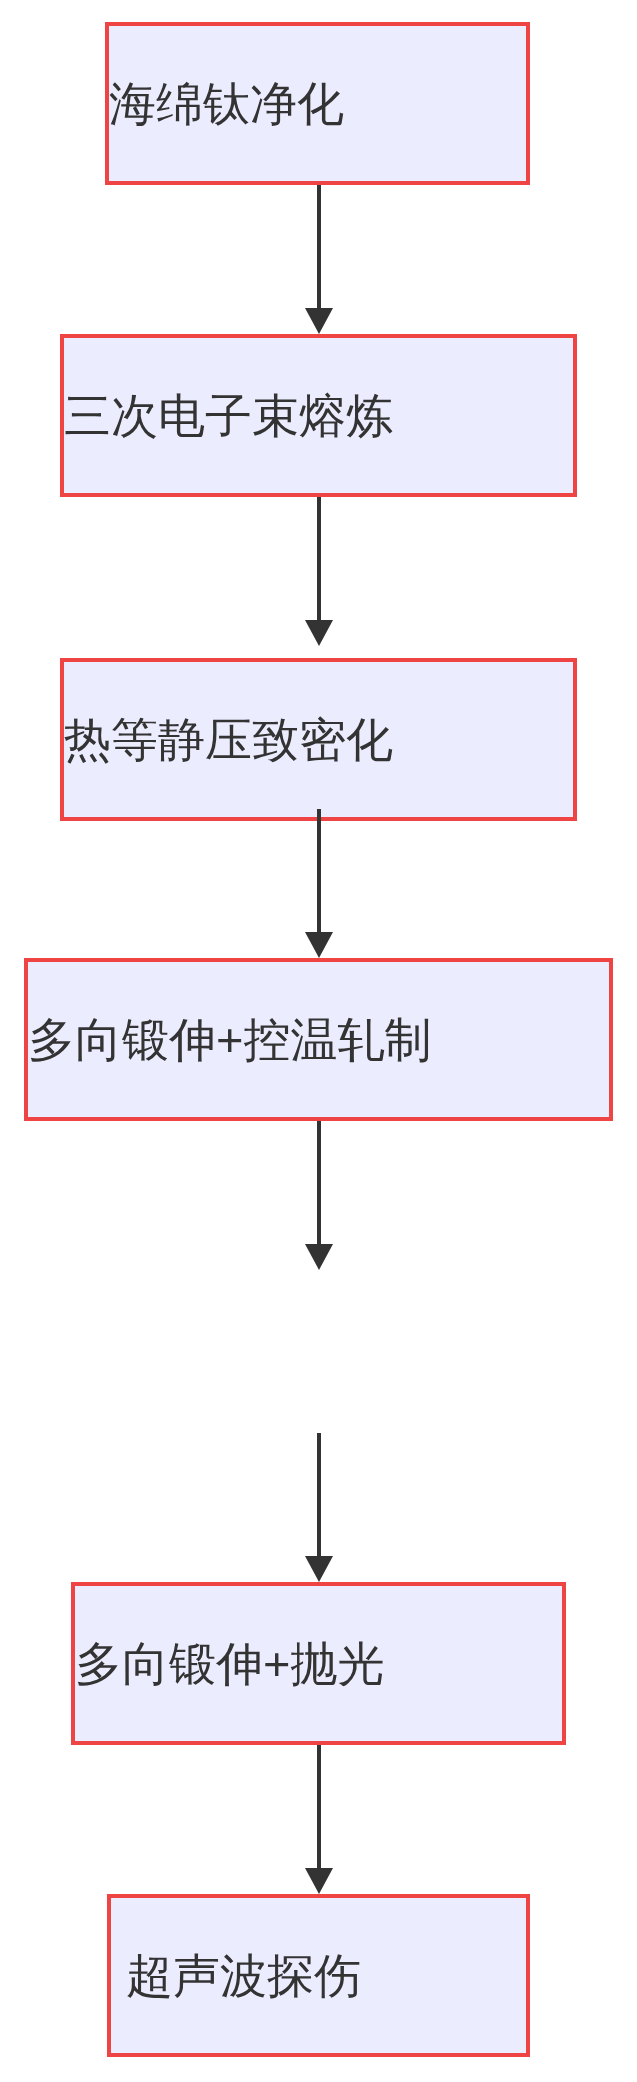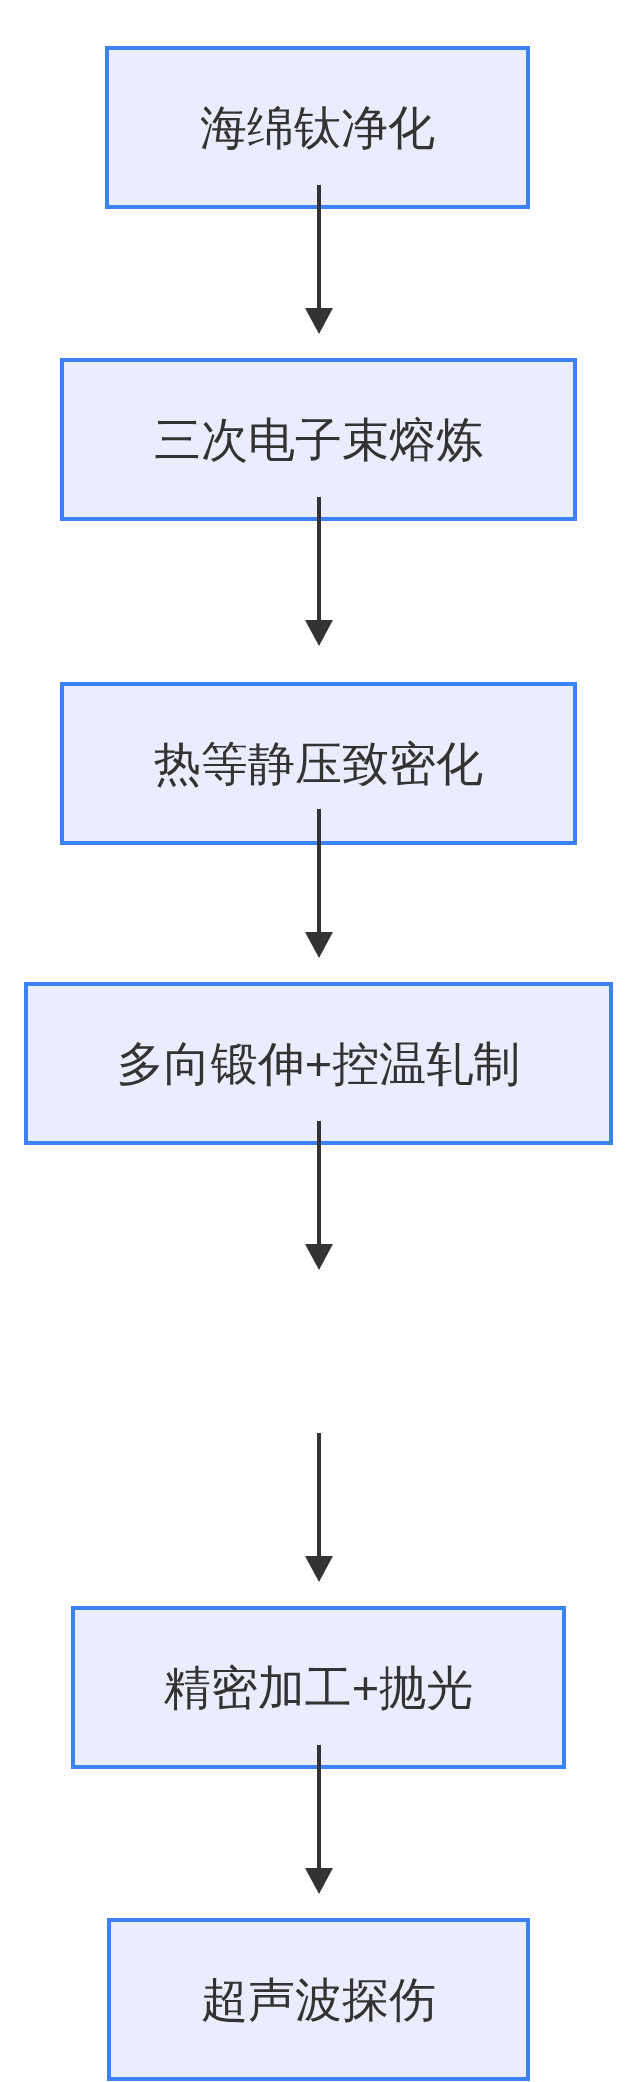--- a/index.html
+++ b/index.html
@@ -12,39 +12,38 @@
     position: relative;
     width: 637px;
     height: 2082px;
     background: #ffffff;
     overflow: hidden;
   }
   .node {
     position: absolute;
     box-sizing: border-box;
     background: #ECECFF;
-    border: 4px solid #3b82f6;
+    border: 4px solid #ef4444;
     color: #333333;
     font-size: 47px;
     line-height: 1;
     display: flex;
     align-items: center;
-    justify-content: center;
+    justify-content: flex-start;
     text-align: center;
     white-space: nowrap;
-    margin-top: 24px;
   }
   
   .n1 { left: 105px; top:   22px; width: 425px; height: 163px; }
   .n2 { left:  60px; top:  334px; width: 517px; height: 163px; }
   .n3 { left:  60px; top:  658px; width: 517px; height: 163px; }
   .n4 { left:  24px; top:  958px; width: 589px; height: 163px; }
   .n5 { left:  60px; top: 1270px; width: 517px; height: 163px; }
   .n6 { left:  71px; top: 1582px; width: 495px; height: 163px; }
-  .n7 { left: 107px; top: 1894px; width: 423px; height: 163px; }
+  .n7 { left: 107px; top: 1894px; width: 423px; height: 163px; padding-left: 15px; }
 
   
   .arrow {
     position: absolute;
     left: 296px;
     width: 45px;
     height: 149px;
   }
   .a1 { top:  185px; }
   .a2 { top:  497px; }
@@ -114,21 +113,21 @@
     <div class="head"></div>
   </div>
 
 
   <div class="arrow a5">
     <div class="shaft"></div>
     <div class="head"></div>
   </div>
 
   <div class="node n6">
-    <span>精密加工+抛光</span>
+    <span>多向锻伸+抛光</span>
   </div>
 
   <div class="arrow a6">
     <div class="shaft"></div>
     <div class="head"></div>
   </div>
 
   <div class="node n7">
     <span>超声波探伤</span>
   </div>

